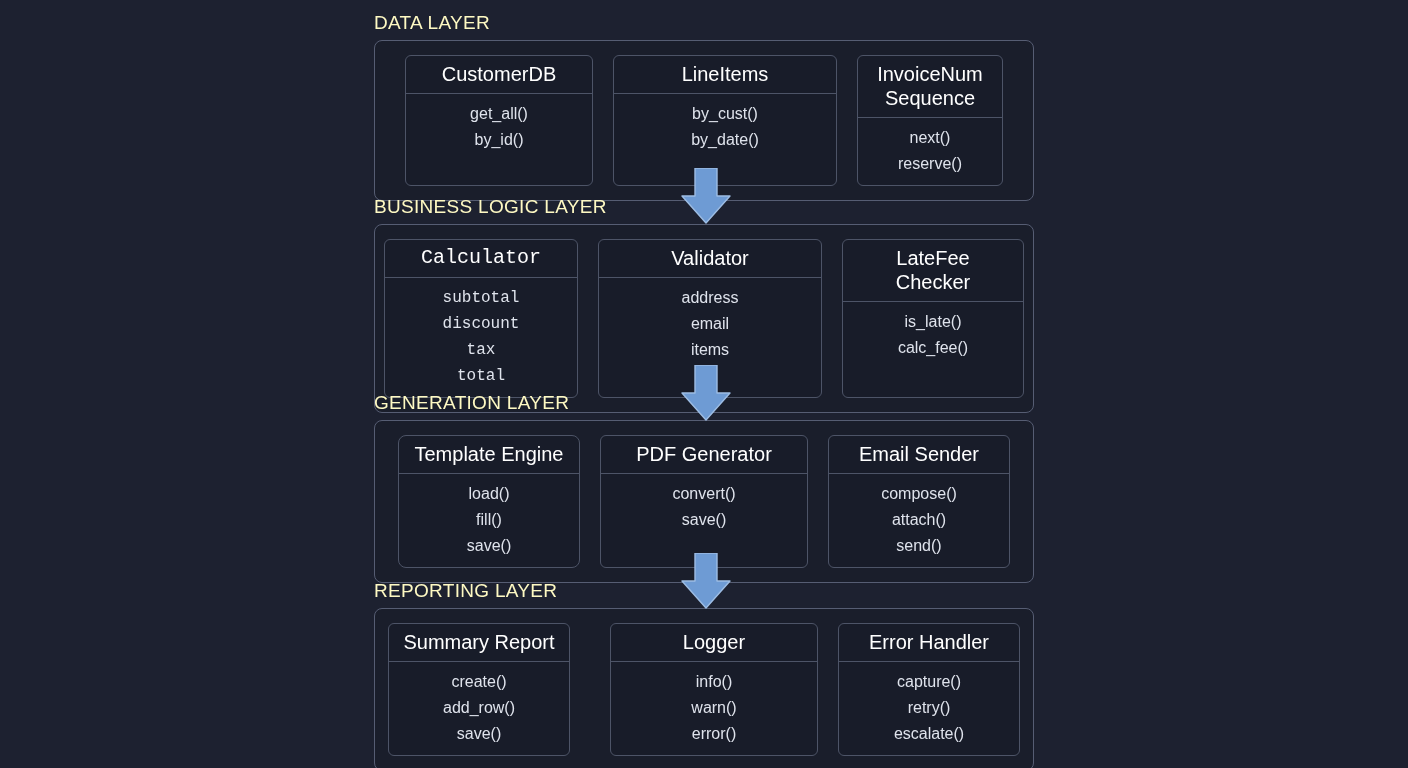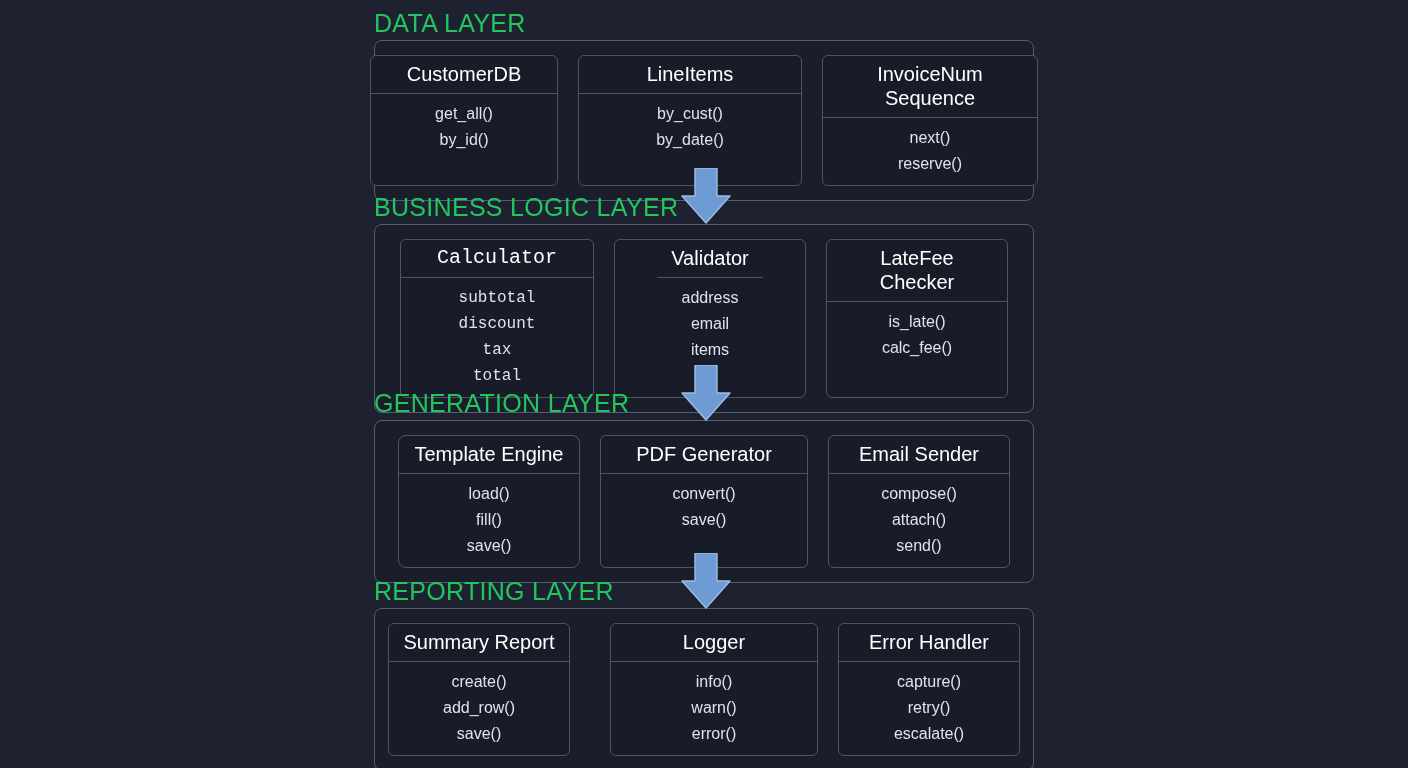--- a/index.html
+++ b/index.html
@@ -23,23 +23,23 @@
     height: 768px;
   }
 
   .layer-block {
     position: absolute;
     left: 0;
     width: 660px;
   }
 
   .layer-label {
-    font-size: 25px;
+    font-size: 19px;
     line-height: 22px;
-    color: #22c55e;
+    color: #fef9c3;
     letter-spacing: 0.3px;
     white-space: nowrap;
     margin-bottom: 6px;
   }
 
   .layer-container {
     box-sizing: border-box;
     border: 1px solid #565d73;
     border-radius: 8px;
     background: #1a1e2b;
@@ -78,24 +78,24 @@
     color: #dfe3ec;
     text-align: center;
     padding: 7px 14px 8px 14px;
     white-space: pre-line;
     flex: 1 1 auto;
   }
 
   
   .row-data  .card:nth-child(1) { width: 188px; }
   .row-data  .card:nth-child(2) { width: 224px; }
-  .row-data  .card:nth-child(3) { width: 216px; }
+  .row-data  .card:nth-child(3) { width: 146px; }
 
   .row-logic .card:nth-child(1) { width: 194px; font-family: Liberation Mono, monospace; }
-  .row-logic .card:nth-child(2) { width: 192px; align-items: center; }
+  .row-logic .card:nth-child(2) { width: 224px; }
   .row-logic .card:nth-child(3) { width: 182px; }
 
   .row-gen   .card:nth-child(1) { width: 182px; border-radius: 8px; }
   .row-gen   .card:nth-child(2) { width: 208px; }
   .row-gen   .card:nth-child(3) { width: 182px; }
 
   .row-rep   .card:nth-child(1) { width: 182px; }
   .row-rep   .card:nth-child(2) { width: 208px; margin-left: 20px; }
   .row-rep   .card:nth-child(3) { width: 182px; }
 

